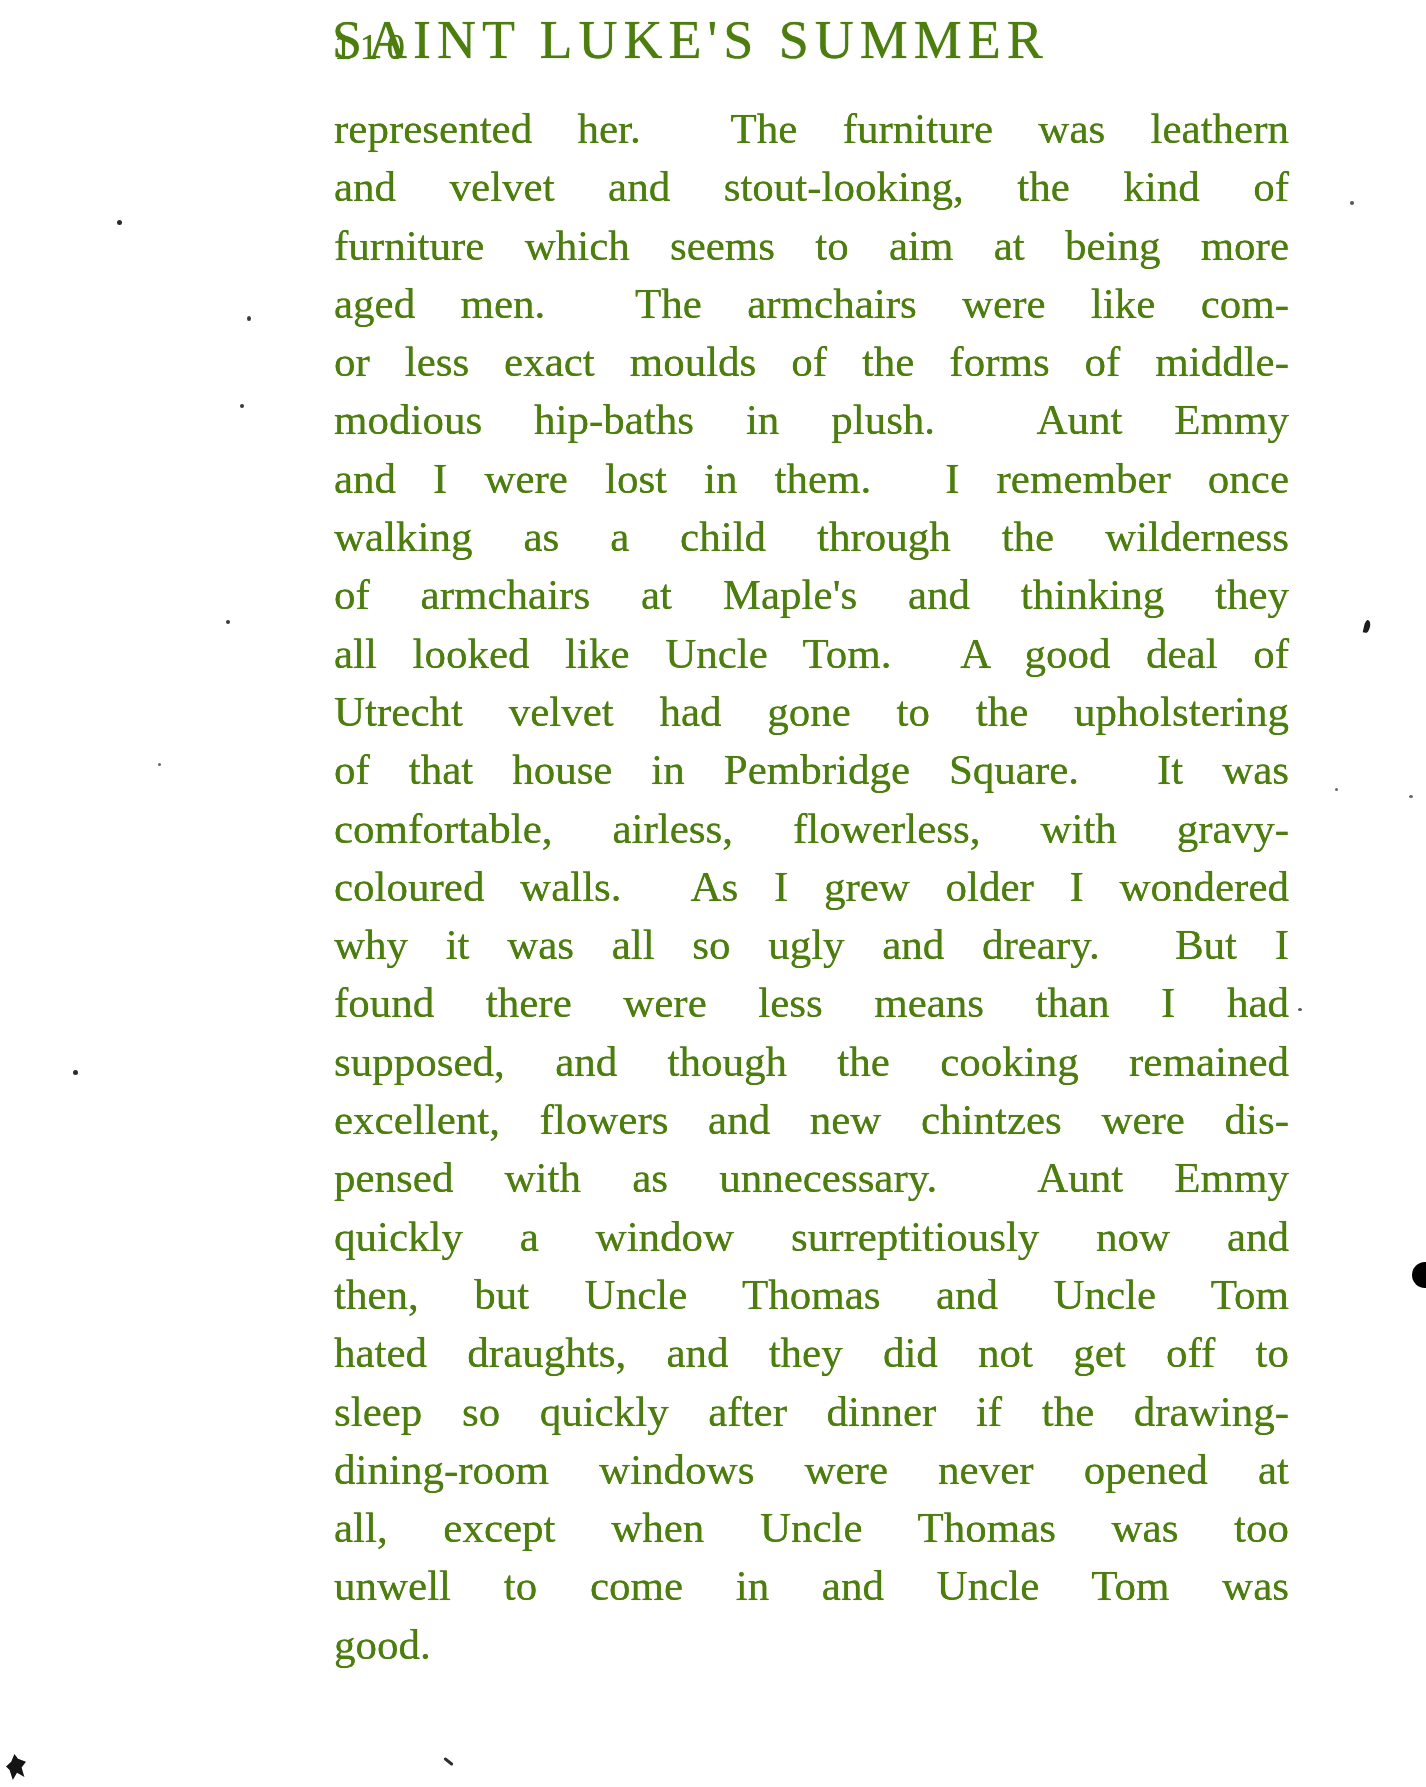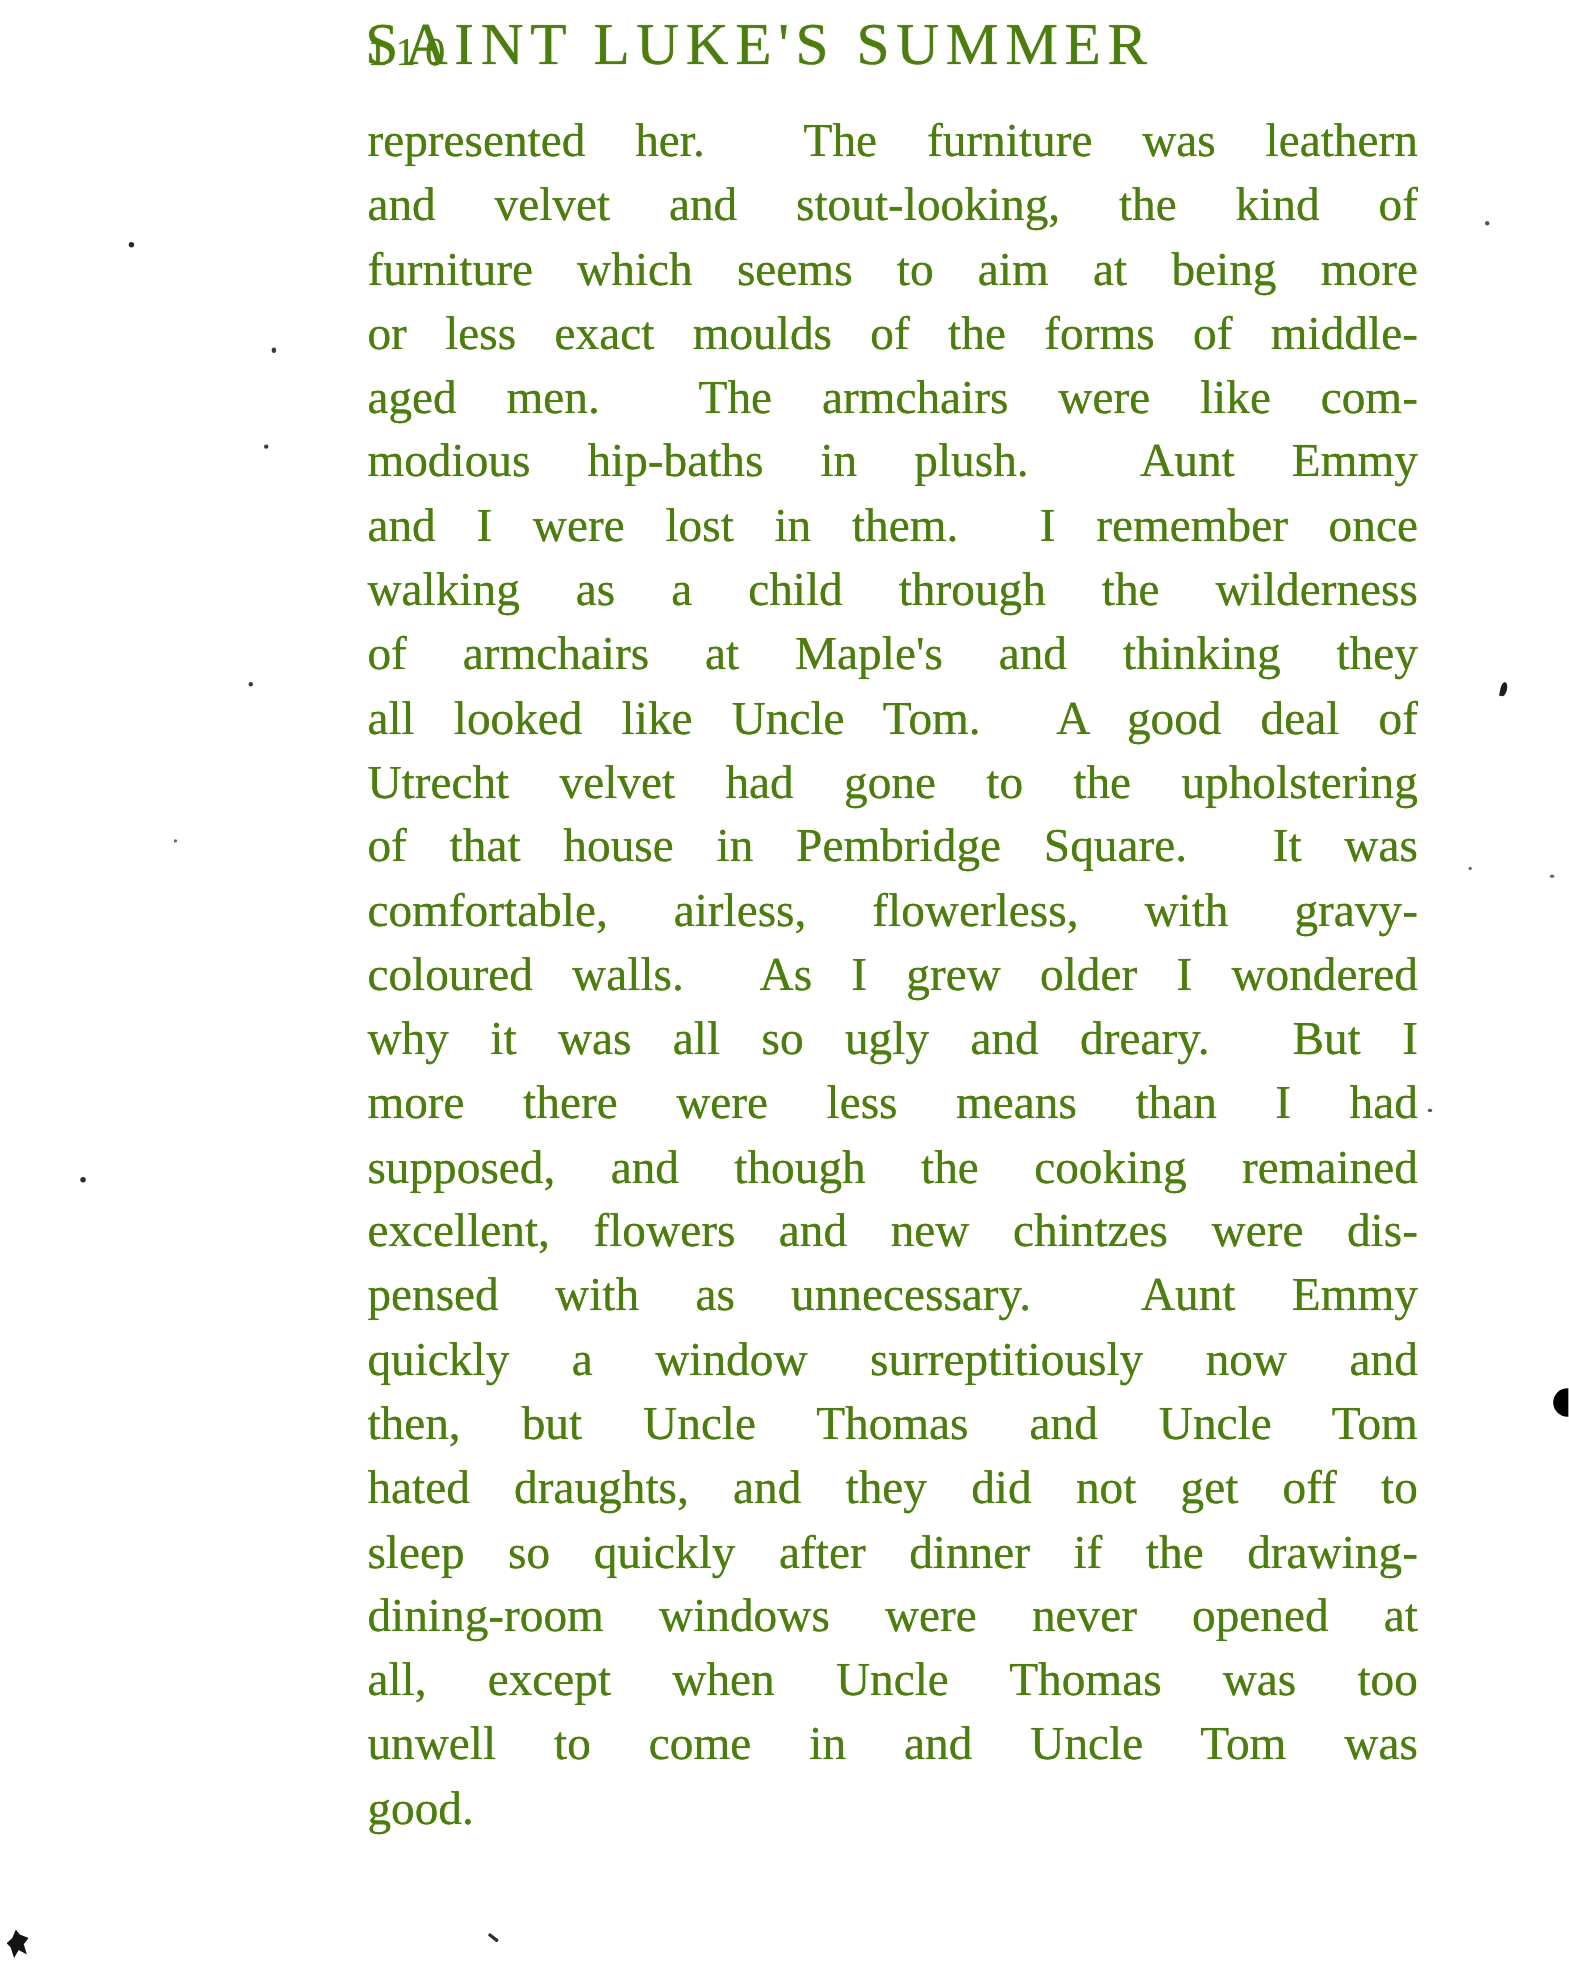--- a/index.html
+++ b/index.html
@@ -77,33 +77,33 @@
 
   <div class="header">
     <span class="pagenum">110</span>
     <h1 class="title">SAINT LUKE'S SUMMER</h1>
   </div>
 
   <div class="bodytext">
       <p class="line">represented her.&nbsp; The furniture was leathern</p>
       <p class="line">and velvet and stout-looking, the kind of</p>
       <p class="line">furniture which seems to aim at being more</p>
+      <p class="line">aged men.&nbsp; The armchairs were like com-</p>
       <p class="line">or less exact moulds of the forms of middle-</p>
-      <p class="line">aged men.&nbsp; The armchairs were like com-</p>
       <p class="line">modious hip-baths in plush.&nbsp; Aunt Emmy</p>
       <p class="line">and I were lost in them.&nbsp; I remember once</p>
       <p class="line">walking as a child through the wilderness</p>
       <p class="line">of armchairs at Maple's and thinking they</p>
       <p class="line">all looked like Uncle Tom.&nbsp; A good deal of</p>
       <p class="line">Utrecht velvet had gone to the upholstering</p>
       <p class="line">of that house in Pembridge Square.&nbsp; It was</p>
       <p class="line">comfortable, airless, flowerless, with gravy-</p>
       <p class="line">coloured walls.&nbsp; As I grew older I wondered</p>
       <p class="line">why it was all so ugly and dreary.&nbsp; But I</p>
-      <p class="line">more there were less means than I had</p>
+      <p class="line">found there were less means than I had</p>
       <p class="line">supposed, and though the cooking remained</p>
       <p class="line">excellent, flowers and new chintzes were dis-</p>
       <p class="line">pensed with as unnecessary.&nbsp; Aunt Emmy</p>
       <p class="line">quickly a window surreptitiously now and</p>
       <p class="line">then, but Uncle Thomas and Uncle Tom</p>
       <p class="line">hated draughts, and they did not get off to</p>
       <p class="line">sleep so quickly after dinner if the drawing-</p>
       <p class="line">dining-room windows were never opened at</p>
       <p class="line">all, except when Uncle Thomas was too</p>
       <p class="line">unwell to come in and Uncle Tom was</p>

